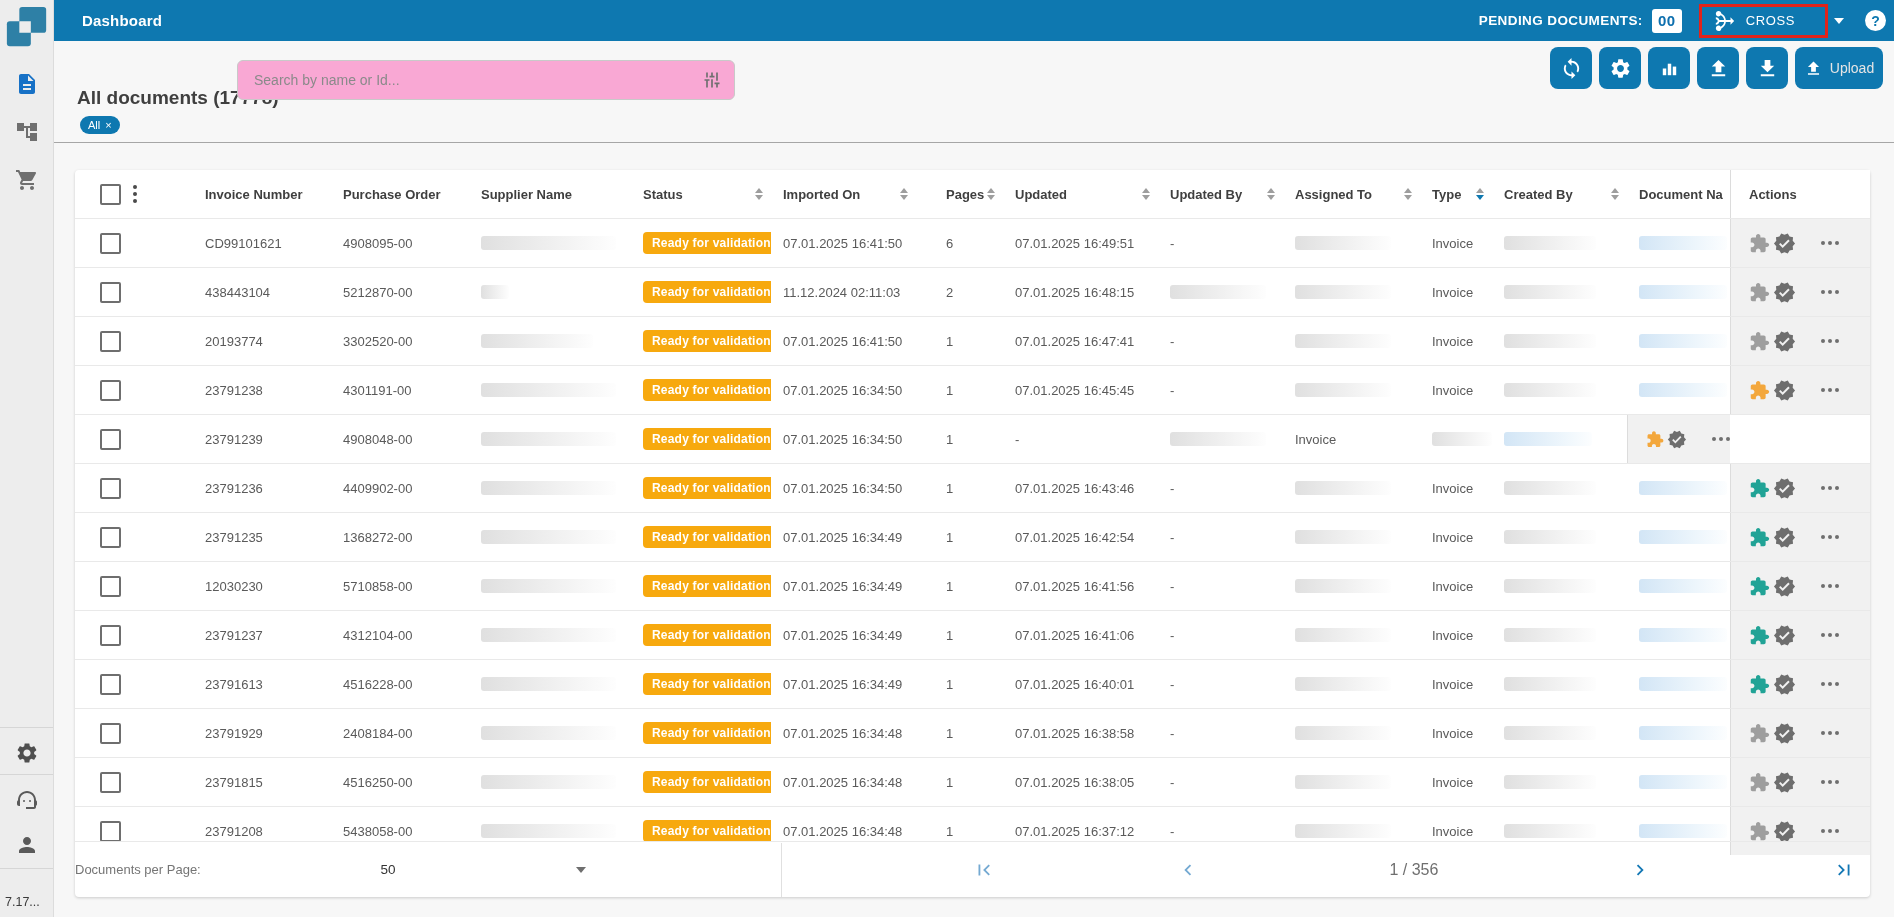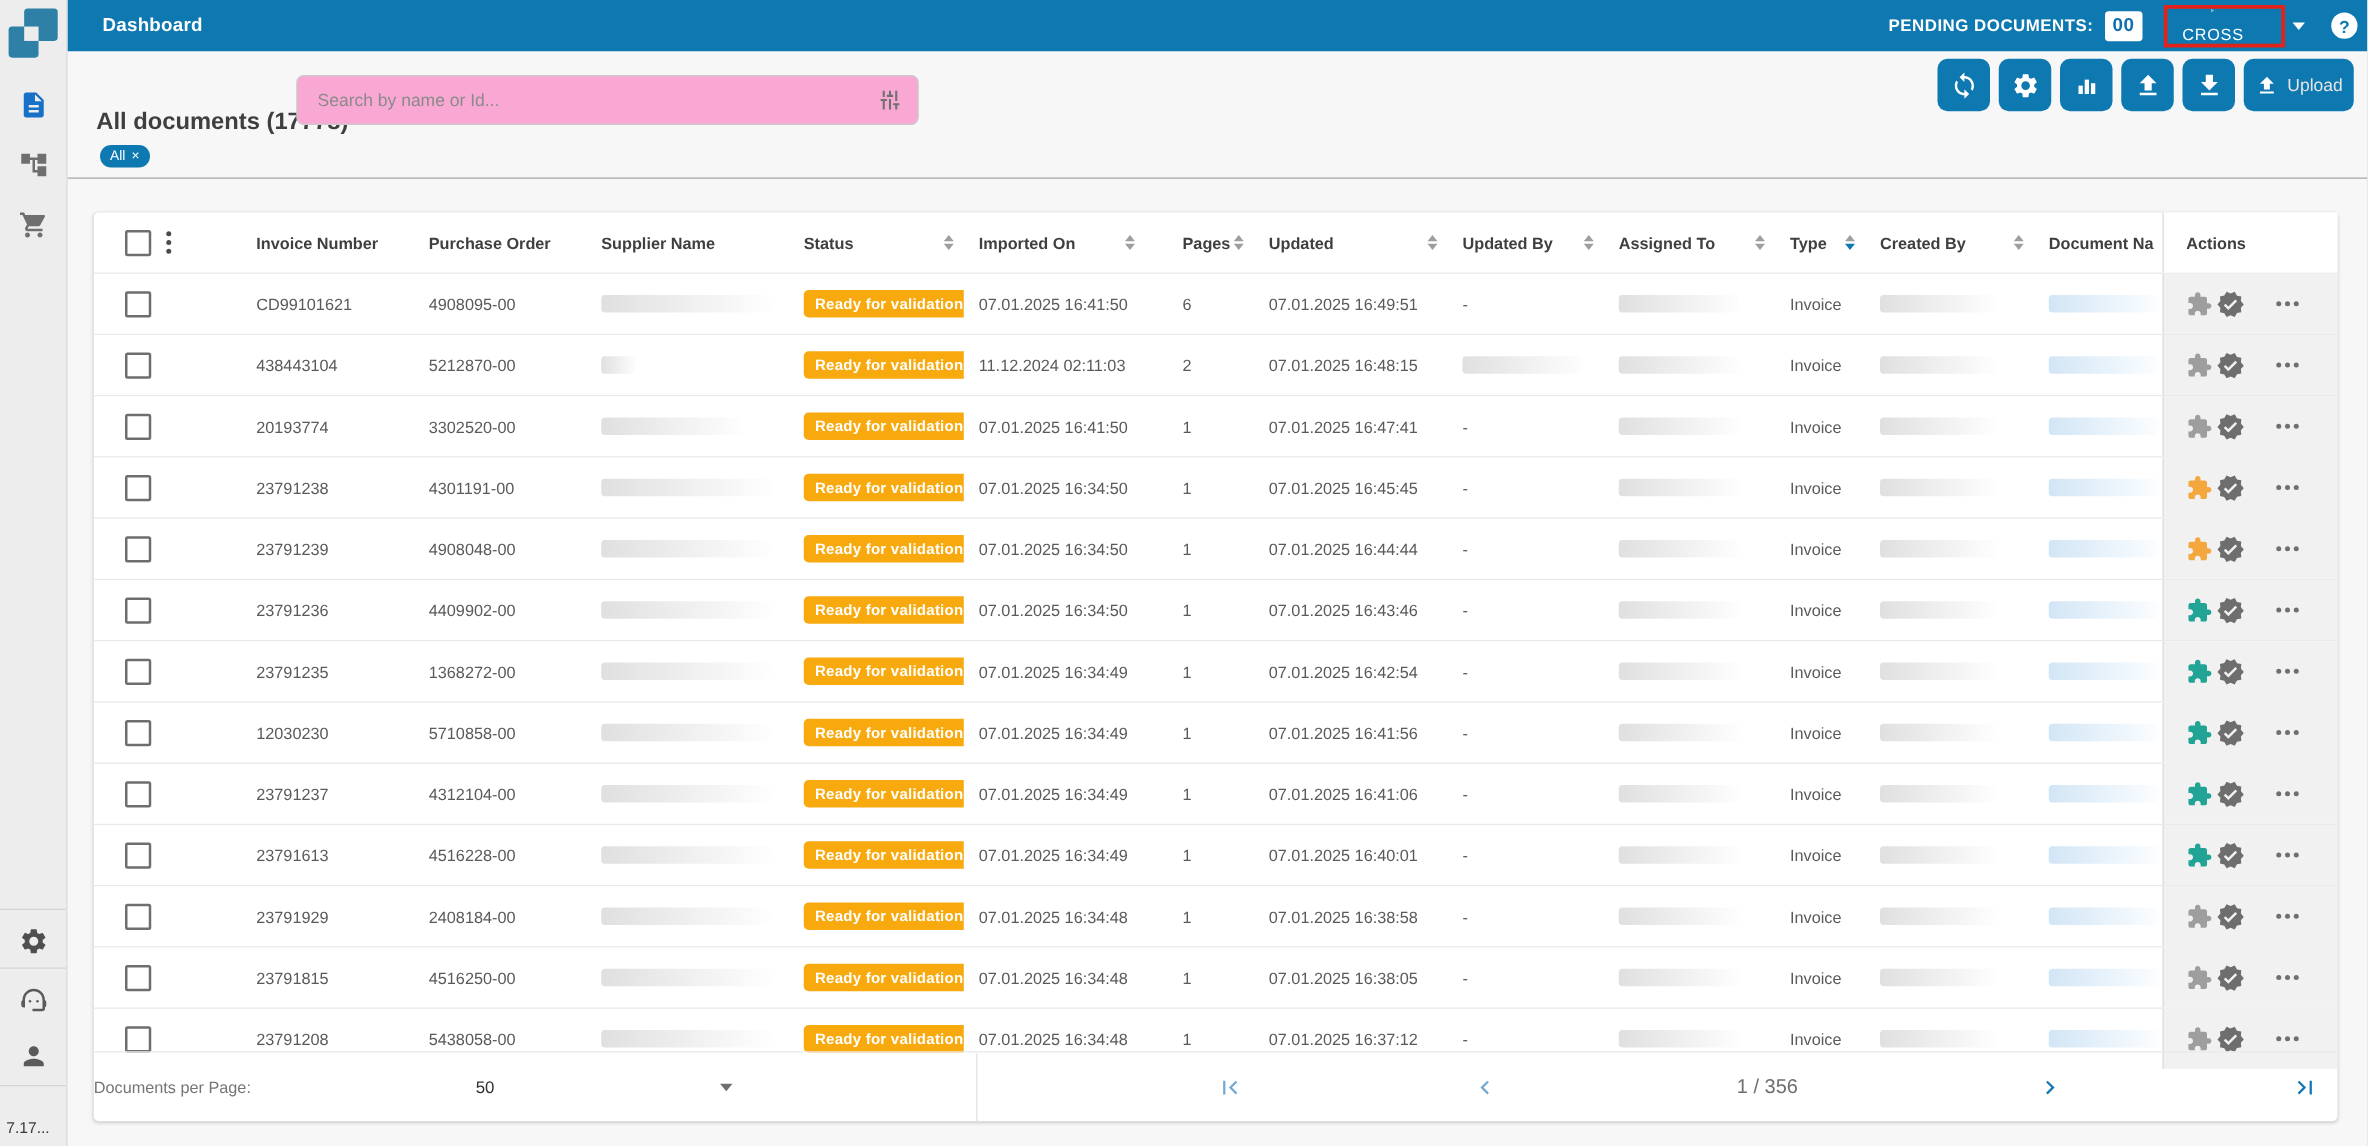--- a/index.html
+++ b/index.html
@@ -15,21 +15,21 @@
   .nav-gear{top:731px;} .nav-headset{top:778px;} .nav-person{top:823px;}
   .version{position:absolute;left:5px;bottom:8px;font-size:12.5px;color:#3a3a3a;}
   
   .topbar{position:absolute;left:53px;top:0;right:0;height:41px;background:#0e78b0;display:flex;align-items:center;z-index:4;}
   .tb-title{margin-left:29px;color:#fff;font-size:15px;font-weight:600;letter-spacing:.2px;}
   .tb-right{margin-left:auto;display:flex;align-items:center;margin-right:8px;}
   .pending-label{color:#fff;font-size:13.5px;font-weight:600;letter-spacing:.4px;}
   .pending-count{margin-left:9px;width:30px;height:24px;background:#fff;border-radius:3px;color:#0d6fae;
                  font-size:15px;font-weight:bold;display:flex;align-items:center;justify-content:center;letter-spacing:.5px;}
   .cross-btn{margin-left:17px;height:34px;box-sizing:border-box;display:flex;align-items:center;gap:10px;
-             padding:0 30px 0 12px;border:3px solid #e2231a;background:transparent;cursor:pointer;flex-direction:column;}
+             padding:0 30px 0 12px;border:3px solid #e2231a;background:transparent;cursor:pointer;}
   .cross-btn svg{width:22px;height:22px;}
   .cross-label{color:#fff;font-size:13px;letter-spacing:.6px;}
   .tb-caret{margin-left:6px;width:0;height:0;border-left:5px solid transparent;border-right:5px solid transparent;border-top:6px solid #fff;cursor:pointer;}
   .help-btn{margin-left:21px;width:21px;height:21px;border-radius:50%;background:#fff;color:#0e78b0;
             font-weight:bold;font-size:14px;display:flex;align-items:center;justify-content:center;cursor:pointer;}
   
   .content{position:absolute;left:53px;top:41px;right:0;bottom:0;}
   .coll-label{position:absolute;left:24px;top:46px;font-size:19px;font-weight:700;color:#3f3f3f;}
   .searchbox{position:absolute;left:184px;top:19px;width:498px;height:40px;box-sizing:border-box;background:#f9a8d4;
              border:1px solid #c9c9c9;border-radius:6px;display:flex;align-items:center;}
@@ -576,23 +576,20 @@
     <div class="cell">
               <span class="statchip">Ready for validation</span>
             </div>
     <div class="cell">
               <span>07.01.2025 16:34:50</span>
             </div>
     <div class="cell c-pages">
               <span>1</span>
             </div>
     <div class="cell">
-              <span>07.01.2025 16:44:44</span>
-            </div>
-    <div class="cell">
               <span>-</span>
             </div>
     <div class="cell">
               <div class="redact r-assigned"></div>
             </div>
     <div class="cell">
               <span>Invoice</span>
             </div>
     <div class="cell">
               <div class="redact r-created"></div>

